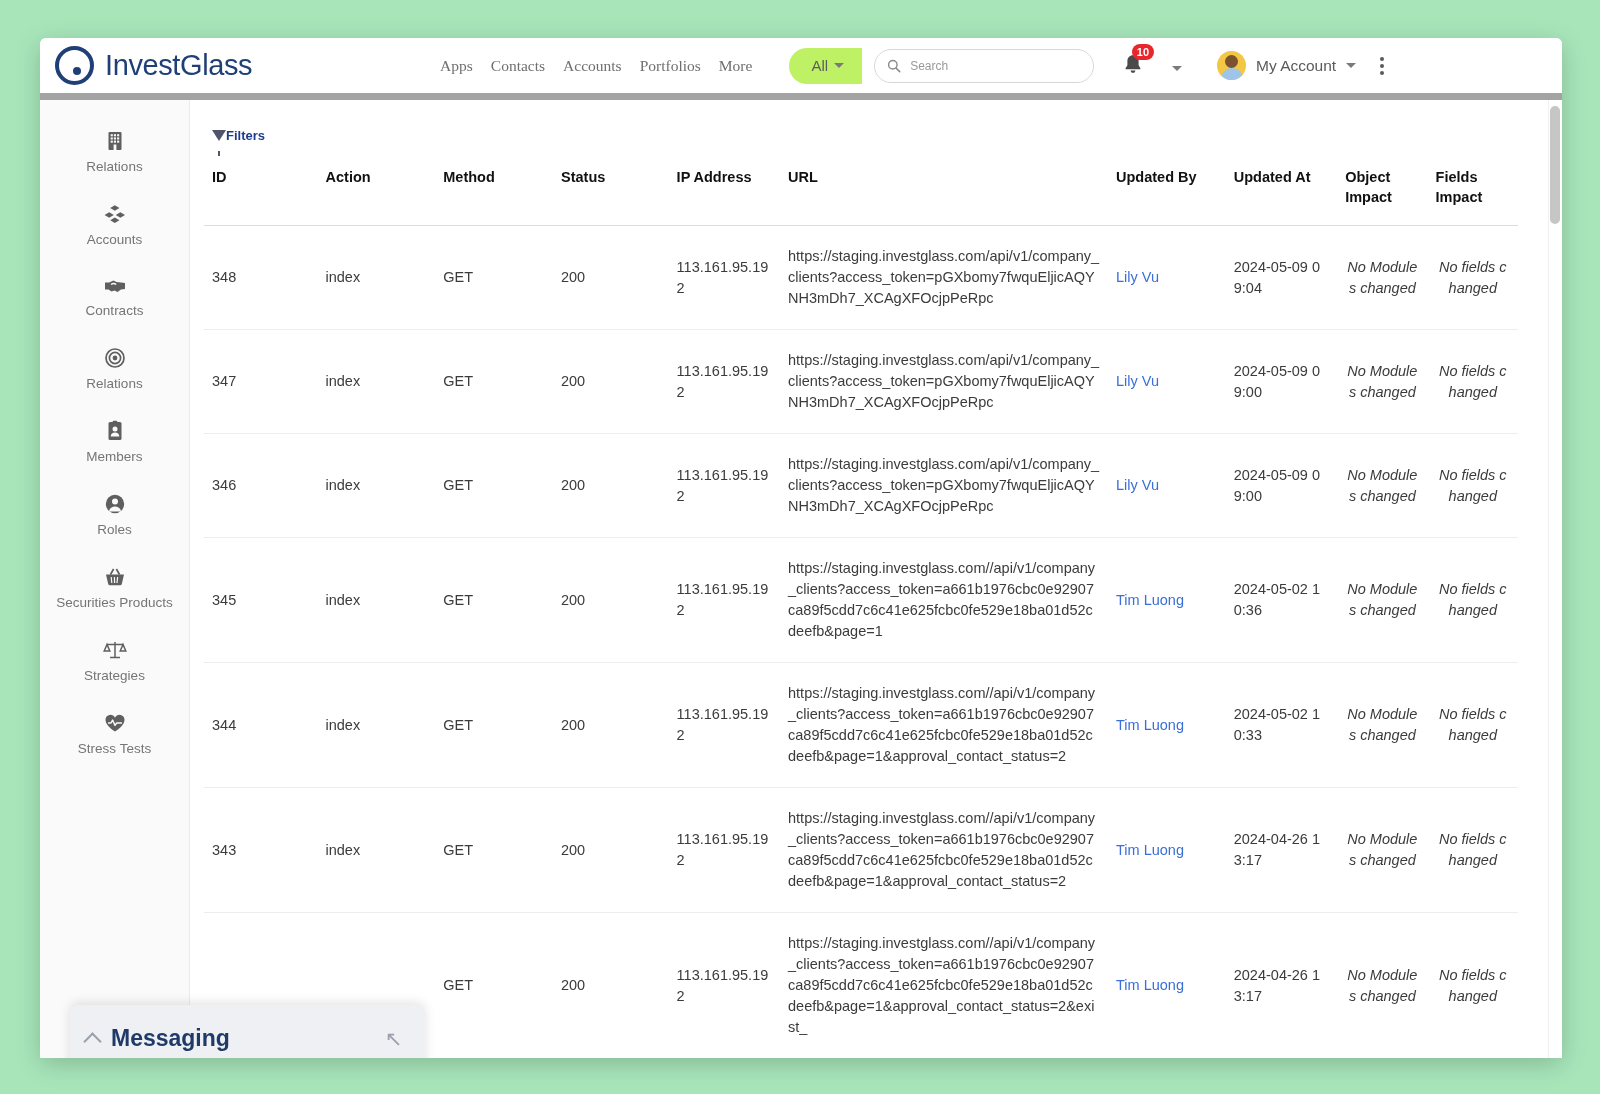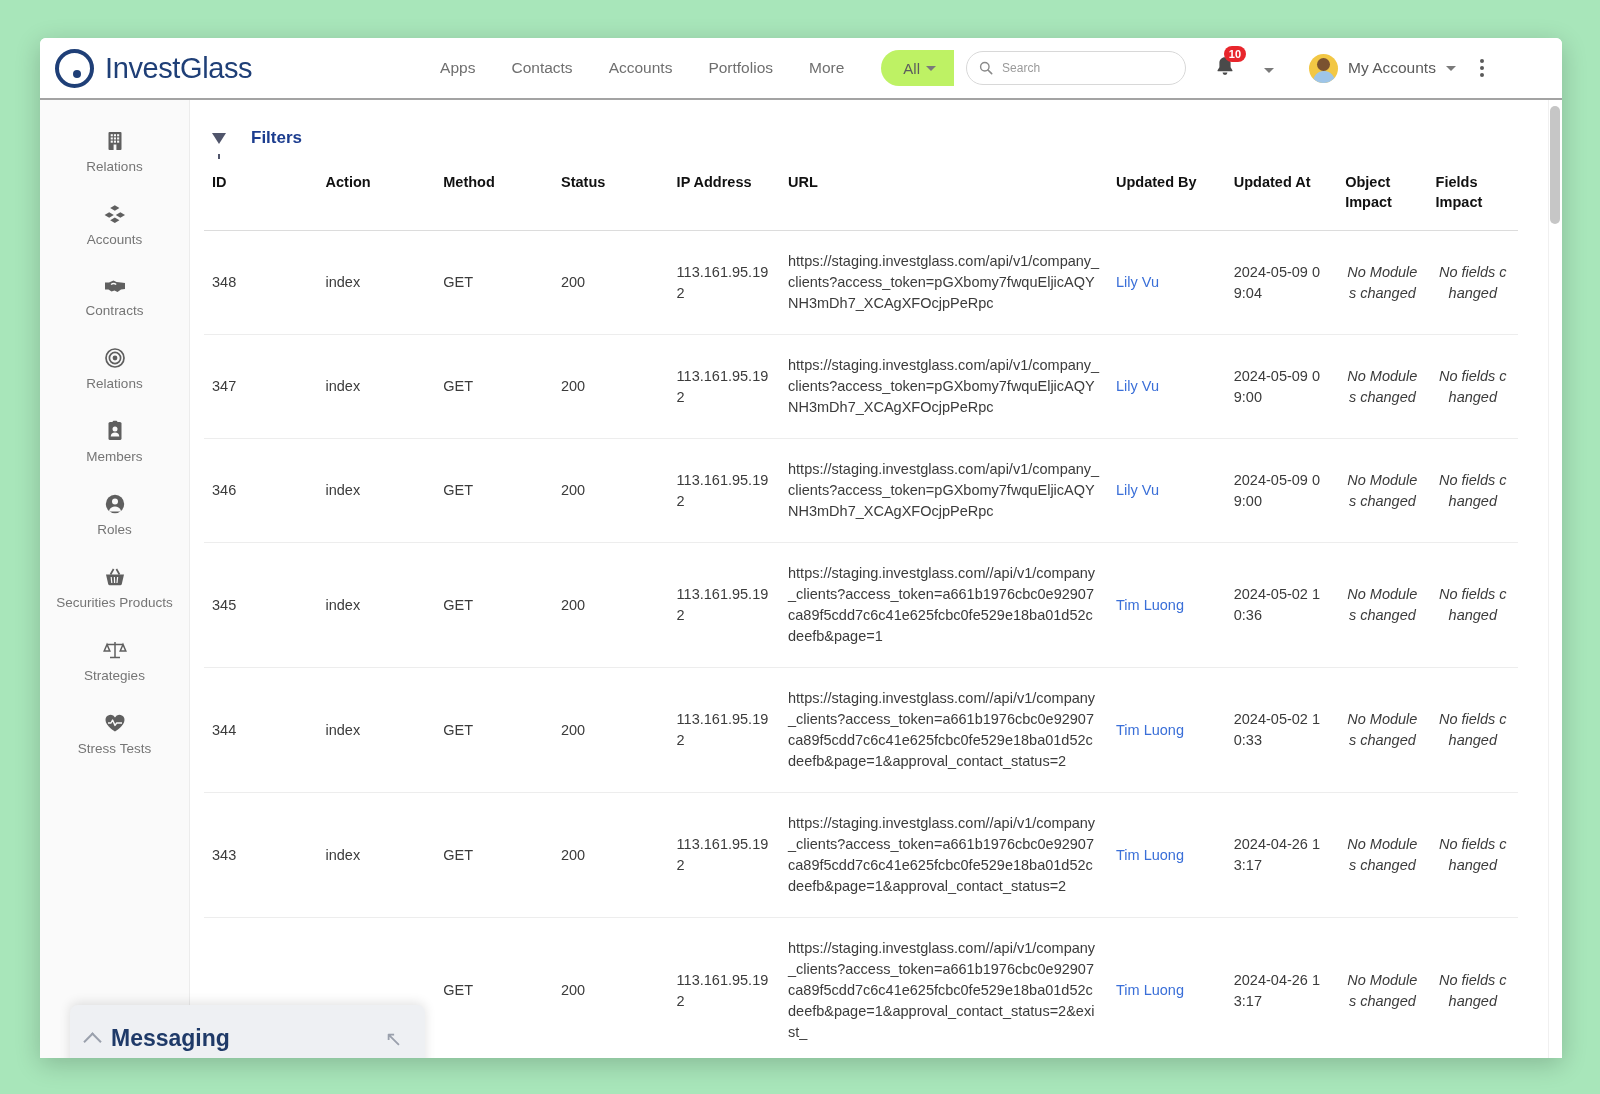--- a/index.html
+++ b/index.html
@@ -25,21 +25,21 @@
     overflow: hidden;
   }
 
   
   #topnav {
     position: relative;
     height: 62px;
     background: #ffffff;
     display: flex;
     align-items: center;
-    border-bottom: 2px solid #a3a3a3;
+    border-bottom: 7px solid #a3a3a3;
     z-index: 30;
   }
 
   #brand { display: flex; align-items: center; padding-left: 15px; }
   #brand-logo {
     width: 39px; height: 39px;
     border-radius: 50%;
     border: 4px solid #1f3f77;
     background: #ffffff;
     position: relative;
@@ -58,21 +58,22 @@
     color: #1f3f77;
     letter-spacing: -0.4px;
     margin-left: 11px;
     font-weight: 400;
   }
 
   #nav-links {
     display: flex;
     align-items: center;
     margin-left: 188px;
-    gap: 36px;
+    gap: 18px;
+    font-family: Liberation Serif, serif;
   }
   .nav-link {
     font-size: 15.5px;
     color: #6f6f6f;
     cursor: pointer;
     white-space: nowrap;
   }
 
   #scope-select {
     margin-left: 37px;
@@ -230,25 +231,25 @@
   #page-title {
     text-align: center;
     font-size: 15px;
     color: #222;
     padding-top: 14px;
   }
 
   #filters {
     display: flex;
     align-items: center;
-    gap: 25px;
+    gap: 0;
     margin-top: 28px;
     margin-left: 8px;
     color: #1c3d8f;
-    font-size: 17px;
+    font-size: 13px;
     font-weight: bold;
     cursor: pointer;
     width: 100px;
   }
   #filter-ico {
     width: 0; height: 0;
     border-left: 7px solid transparent;
     border-right: 7px solid transparent;
     border-top: 11px solid #50556b;
     position: relative;
@@ -406,21 +407,21 @@
       </svg>
       <div id="bell-badge">10</div>
     </div>
 
     <div id="bell-caret">
       <span class="caret"></span>
     </div>
 
     <div id="account">
       <div id="avatar"></div>
-      <span id="account-label">My Accounts</span>
+      <span id="account-label">My Account</span>
       <span class="caret"></span>
     </div>
 
     <div id="kebab">
       <i></i>
       <i></i>
       <i></i>
     </div>
   </div>
 

